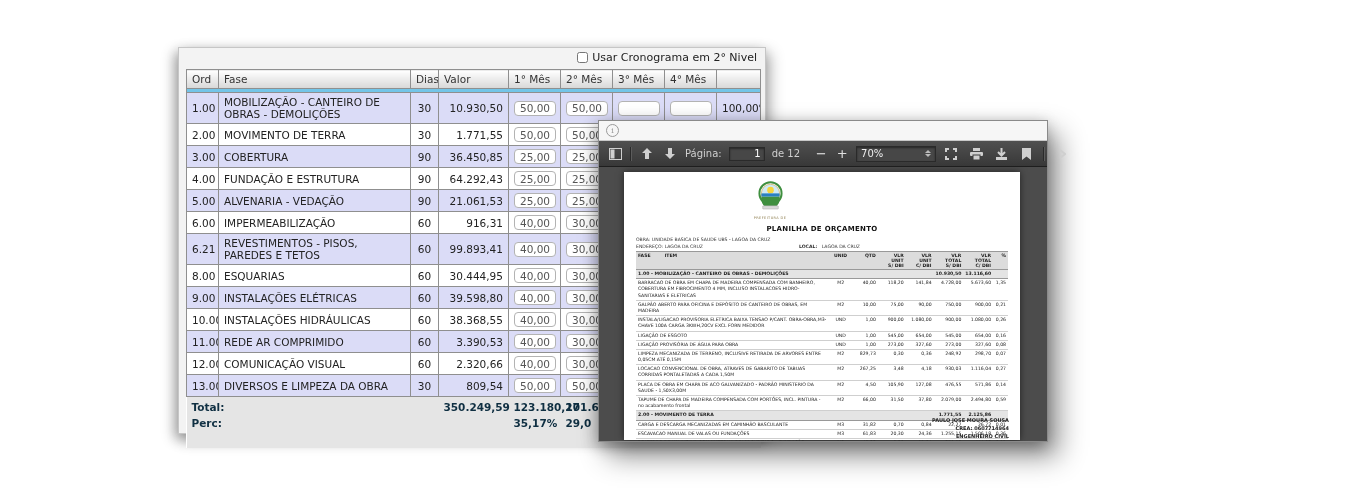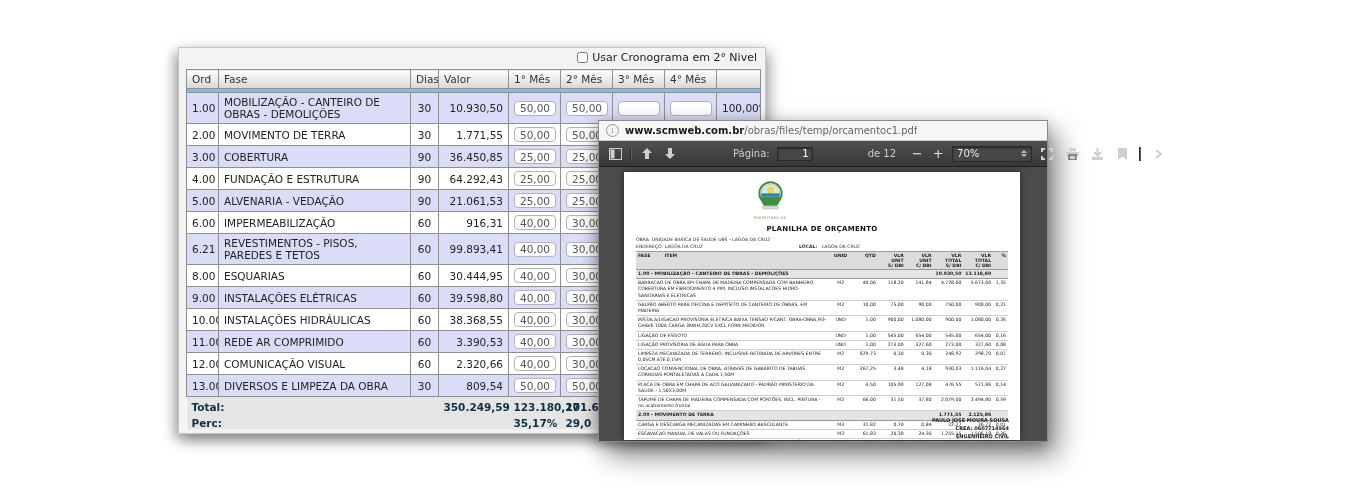--- a/index.html
+++ b/index.html
@@ -37,21 +37,21 @@
   .c-mes{width:52px;text-align:right;padding-right:4px !important;}
   .c-pct{width:44px;text-align:right;white-space:nowrap;}
   .c-m2over{text-align:left !important;white-space:nowrap;}
   input.mes{
     width:42px;height:15px;border:1px solid #b3b3b3;border-radius:4px;background:#fff;
     font-family:inherit;font-size:10.5px;color:#555;text-align:center;padding:0 3px;box-sizing:border-box;
   }
   tfoot td{background:#e5e5e5;border:none !important;font-weight:bold;color:#0f2f42;
     padding:2px 5px;white-space:nowrap;}
   tfoot tr.t-first td{padding-top:4px;}
-  tfoot tr.t-last td{padding-bottom:0;}
+  tfoot tr.t-last td{padding-bottom:19px;}
 
   
   .pdf-window{
     position:absolute;left:598px;top:120px;width:450px;height:322px;
     background:#4c4c4c;display:flex;flex-direction:column;
     box-shadow:10px 14px 26px rgba(0,0,0,.45), -2px 4px 14px rgba(0,0,0,.30);
     border:1px solid #8a8a8a;box-sizing:border-box;
   }
   .urlbar{height:19px;background:#f6f6f6;border-bottom:1px solid #c9c9c9;
     display:flex;align-items:center;padding:0 7px;font-size:10px;gap:6px;flex:0 0 auto;}
@@ -59,21 +59,21 @@
     font-size:8px;line-height:11px;text-align:center;font-family:"DejaVu Serif",serif;flex:0 0 auto;}
   .url-text{white-space:nowrap;overflow:hidden;}
   .url-domain{color:#1a1a1a;font-weight:bold;}
   .url-path{color:#666;}
 
   .toolbar{height:25px;background:linear-gradient(#505050,#383838);border-bottom:1px solid #1e1e1e;
     display:flex;align-items:center;padding:0 8px;color:#d6d6d6;font-size:10px;gap:7px;flex:0 0 auto;}
   .tb-btn{display:flex;align-items:center;justify-content:center;width:16px;height:16px;flex:0 0 auto;}
   .tb-btn svg{display:block;}
   .tb-sep{width:0;height:14px;border-left:1px solid #2a2a2a;border-right:1px solid #5c5c5c;flex:0 0 auto;}
-  .tb-label{color:#cfcfcf;white-space:nowrap;margin-left:48px;}
+  .tb-label{color:#cfcfcf;white-space:nowrap;}
   .page-input{width:36px;height:14px;background:#474747;border:1px solid #2a2a2a;
     box-shadow:inset 0 1px 2px rgba(0,0,0,.45);color:#fff;font-family:inherit;font-size:10px;
     text-align:right;padding:0 3px;box-sizing:border-box;}
   .glyph-btn{color:#e0e0e0;font-size:13px;line-height:14px;width:14px;text-align:center;flex:0 0 auto;}
   .zoom-select{width:80px;height:16px;background:#474747;border:1px solid #2a2a2a;
     box-shadow:inset 0 1px 2px rgba(0,0,0,.45);display:flex;align-items:center;
     justify-content:space-between;padding:0 4px;color:#eee;box-sizing:border-box;flex:0 0 auto;}
   .spin{display:flex;flex-direction:column;gap:1px;}
   .spin i{width:0;height:0;border-left:3px solid transparent;border-right:3px solid transparent;display:block;}
   .spin .up{border-bottom:3px solid #bbb;}
@@ -324,21 +324,20 @@
           <td></td>
       </tr>
     </tfoot>
   </table>
 </div>
 
 <div class="pdf-window">
 
   <div class="urlbar">
     <span class="info-icon">i</span>
-    <span class="url-text"><span class="url-domain">www.scmweb.com.br</span><span class="url-path">/obras/files/temp/orcamentoc1.pdf</span></span>
   </div>
 
   <div class="toolbar">
     <span class="tb-btn">
       <svg width="13" height="12" viewBox="0 0 13 12">
           <rect x="0.5" y="0.5" width="12" height="11" fill="none" stroke="#cfcfcf"></rect>
           <rect x="1.5" y="1.5" width="4" height="9" fill="#cfcfcf"></rect>
         </svg>
     </span>
     <span class="tb-sep"></span>

